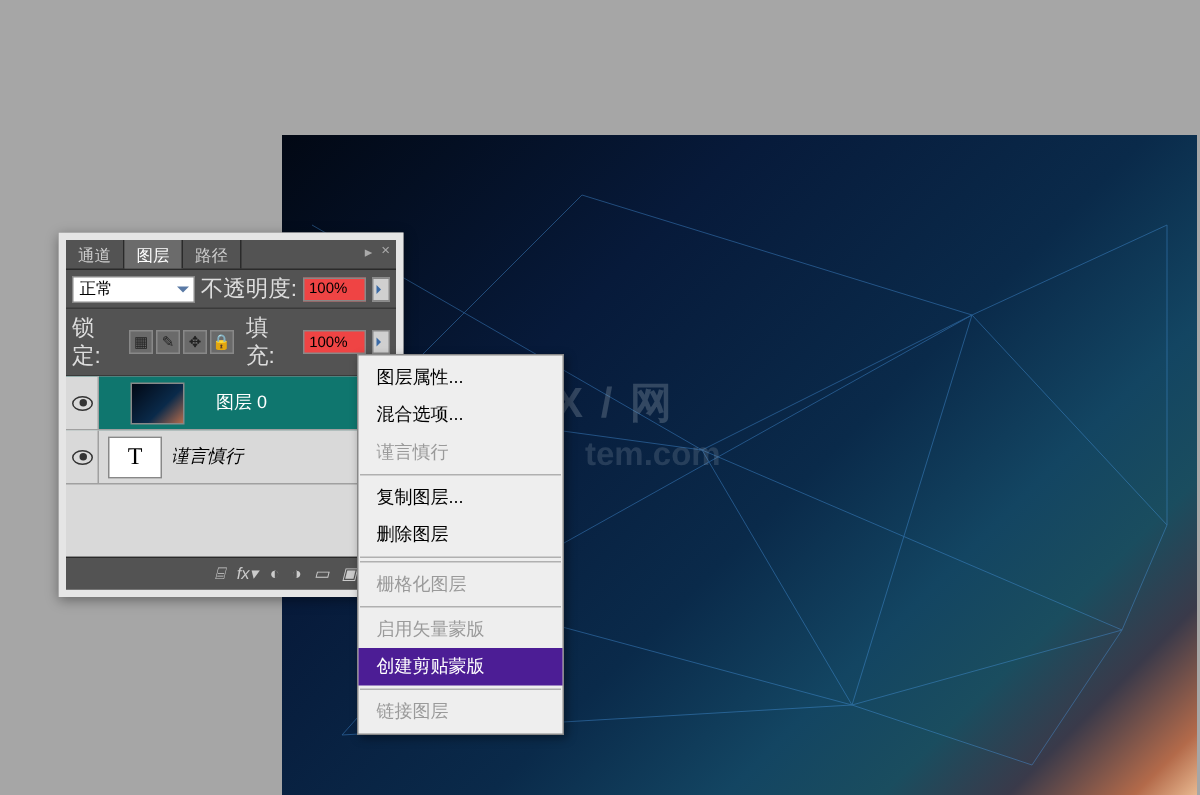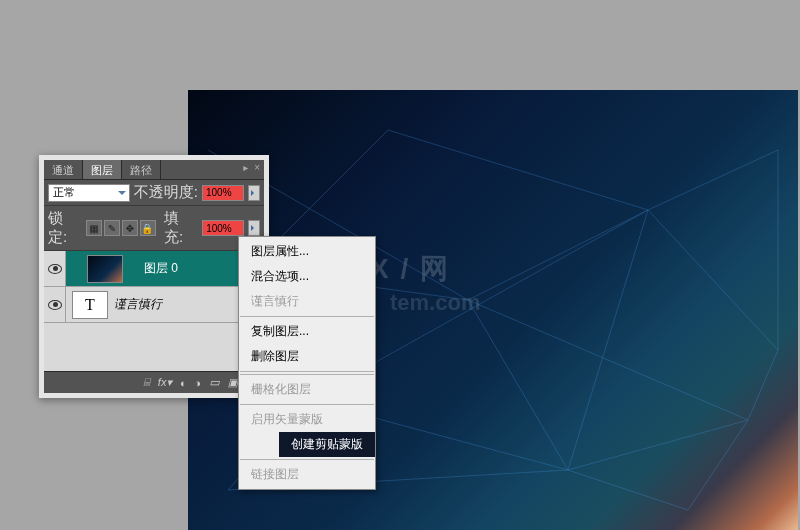--- a/index.html
+++ b/index.html
@@ -201,21 +201,21 @@
     box-shadow: 2px 2px 6px rgba(0,0,0,0.4);
     padding: 2px 0;
   }
   .menu-item {
     padding: 4px 12px;
     color: #000;
     font-size: 12px;
     cursor: pointer;
   }
   .menu-item.disabled { color: #9a9a9a; cursor: default; }
-  .menu-item.selected { background: #0f172a; color: #fff; margin-left: 40px; }
+  .menu-item.selected { background: #4c1d95; color: #fff; }
   .menu-sep { height: 1px; background: #b0b0b0; margin: 2px 1px; }
 </style>
 </head>
 <body>
 
 <div class="canvas">
   <svg width="610" height="440" viewBox="0 0 610 440">
     <g stroke="#4a9ae6" stroke-width="0.6" opacity="0.45" fill="none">
       <line x1="20" y1="60" x2="280" y2="210"></line>
         <line x1="280" y1="210" x2="460" y2="120"></line>

